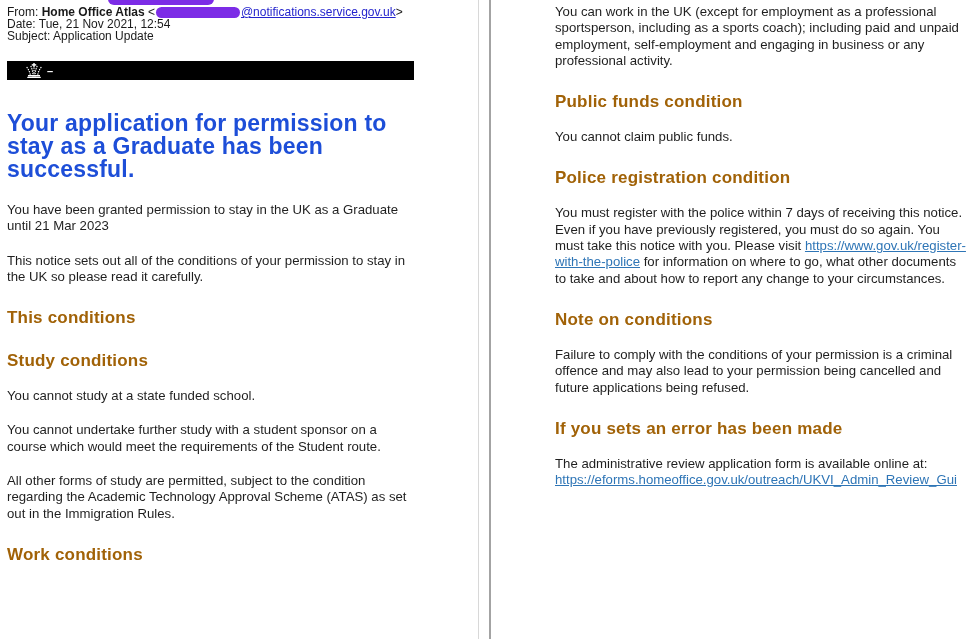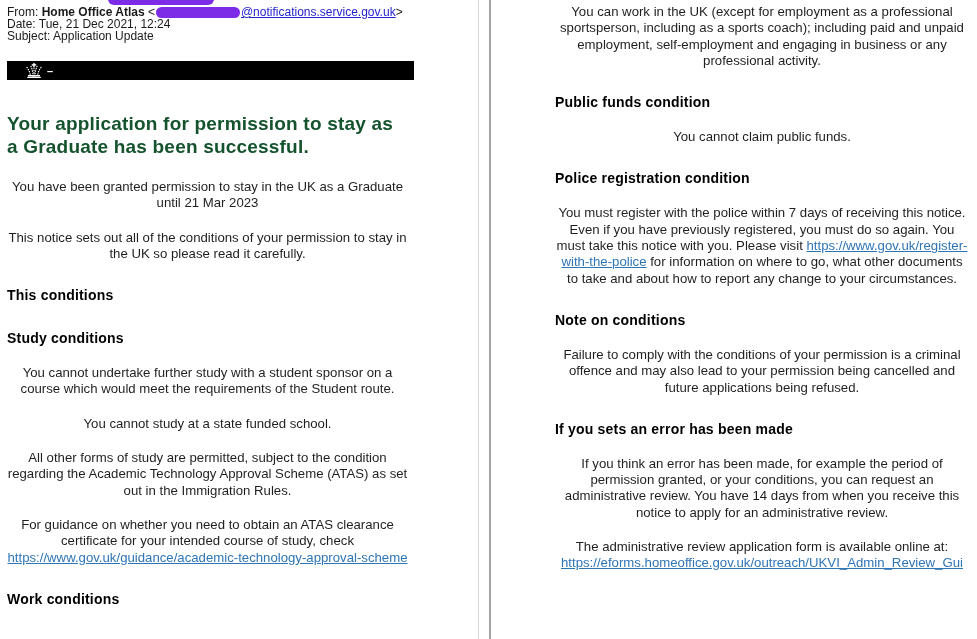--- a/index.html
+++ b/index.html
@@ -29,34 +29,34 @@
   }
 
   
   .banner{
     margin-top:19px;height:19px;width:407px;background:#000000;
     display:flex;align-items:center;padding-left:16px;box-sizing:border-box;
   }
   .crown{display:block;}
   .banner-dash{color:#ffffff;font-size:11px;line-height:10px;margin-left:2px;font-weight:bold;}
 
-  h1{font-size:19px;line-height:23px;font-weight:bold;margin:32px 0 21px;color:#14532d;letter-spacing:.2px;}
-  h2{font-size:14px;line-height:20px;font-weight:bold;margin:23px 0 17px;color:#000000;letter-spacing:.2px;}
-  p{font-size:13.2px;line-height:16.3px;margin:0 0 18px;text-align:center;}
+  h1{font-size:23px;line-height:23px;font-weight:bold;margin:32px 0 21px;color:#1d4ed8;letter-spacing:.2px;}
+  h2{font-size:17px;line-height:20px;font-weight:bold;margin:23px 0 17px;color:#a16207;letter-spacing:.2px;}
+  p{font-size:13.2px;line-height:16.3px;margin:0 0 18px;}
   .link{color:#2e75b6;text-decoration:underline;cursor:pointer;overflow-wrap:break-word;}
 </style>
 </head>
 <body>
 
 <div class="col-left">
 
   <div class="mail-header">
     <div class="redaction-top"></div>
     <div><span>From: </span><b>Home Office Atlas</b><span> &lt;</span><span class="redaction-inline"></span><a class="hlink">@notifications.service.gov.uk</a><span>&gt;</span></div>
-    <div><span>Date: </span><span>Tue, 21 Dec 2021, 12:24</span></div>
+    <div><span>Date: </span><span>Tue, 21 Nov 2021, 12:54</span></div>
     <div><span>Subject: </span><span>Application Update</span></div>
   </div>
 
   <div class="banner">
     <svg class="crown" width="22" height="15" viewBox="0 0 44 30">
       <g stroke="#ffffff" stroke-width="2.6" fill="none" stroke-linecap="round" stroke-dasharray="0.5 4.2">
         <path d="M8 9 q6 8 7 17"></path>
         <path d="M36 9 q-6 8 -7 17"></path>
         <path d="M16 7 q4 9 4 19"></path>
         <path d="M28 7 q-4 9 -4 19"></path>
@@ -73,24 +73,23 @@
   </div>
 
   <h1>Your application for permission to stay as a Graduate has been successful.</h1>
 
   <p>You have been granted permission to stay in the UK as a Graduate until 21 Mar 2023</p>
   <p>This notice sets out all of the conditions of your permission to stay in the UK so please read it carefully.</p>
 
   <h2>This conditions</h2>
 
   <h2>Study conditions</h2>
+  <p>You cannot study at a state funded school.</p>
   <p>You cannot undertake further study with a student sponsor on a course which would meet the requirements of the Student route.</p>
-  <p>You cannot study at a state funded school.</p>
   <p>All other forms of study are permitted, subject to the condition regarding the Academic Technology Approval Scheme (ATAS) as set out in the Immigration Rules.</p>
-  <p><span>For guidance on whether you need to obtain an ATAS clearance certificate for your intended course of study, check </span><a class="link">https://www.gov.uk/guidance/academic-technology-approval-scheme</a></p>
 
   <h2>Work conditions</h2>
 </div>
 
 <div class="divider divider-1"></div>
 <div class="divider divider-2"></div>
 
 <div class="col-right">
 
   <p>You can work in the UK (except for employment as a professional sportsperson, including as a sports coach); including paid and unpaid employment, self-employment and engaging in business or any professional activity.</p>
@@ -98,17 +97,16 @@
   <h2>Public funds condition</h2>
   <p>You cannot claim public funds.</p>
 
   <h2>Police registration condition</h2>
   <p><span>You must register with the police within 7 days of receiving this notice. Even if you have previously registered, you must do so again. You must take this notice with you. Please visit </span><a class="link">https://www.gov.uk/register-with-the-police</a><span> for information on where to go, what other documents to take and about how to report any change to your circumstances.</span></p>
 
   <h2>Note on conditions</h2>
   <p>Failure to comply with the conditions of your permission is a criminal offence and may also lead to your permission being cancelled and future applications being refused.</p>
 
   <h2>If you sets an error has been made</h2>
-  <p>If you think an error has been made, for example the period of permission granted, or your conditions, you can request an administrative review. You have 14 days from when you receive this notice to apply for an administrative review.</p>
 
 
   <p><span>The administrative review application form is available online at: </span><a class="link">https://eforms.homeoffice.gov.uk/outreach/UKVI_Admin_Review_Gui</a></p>
 </div>
 
 </body></html>

